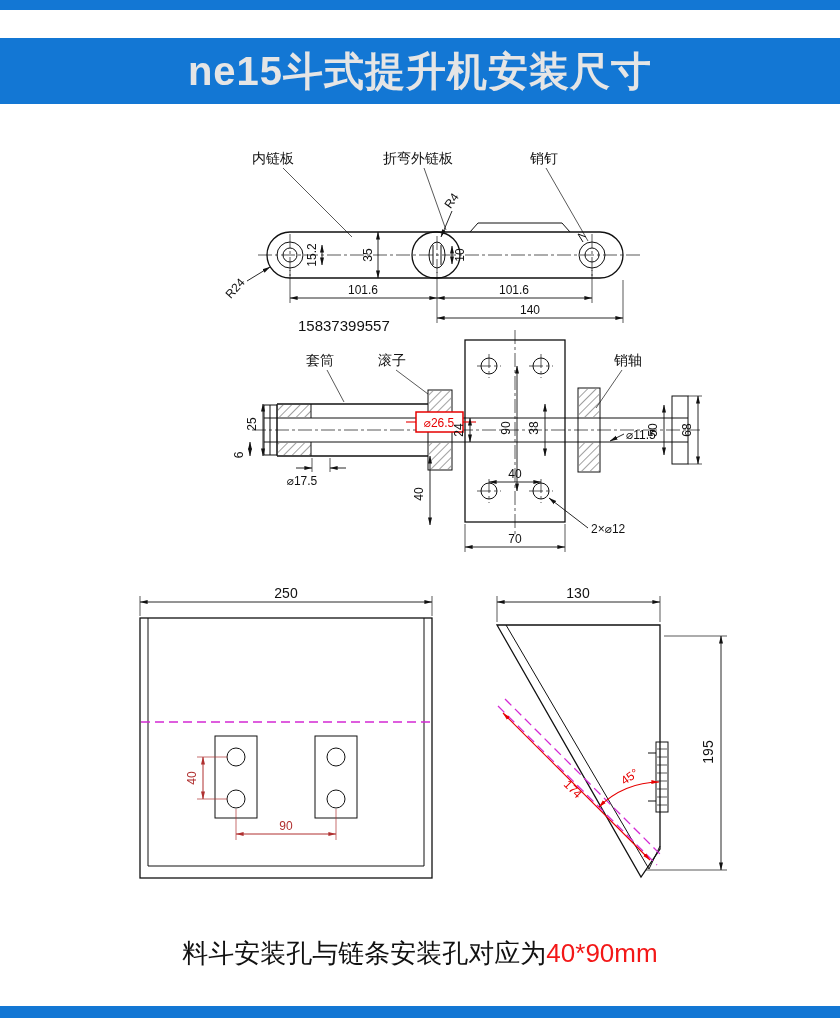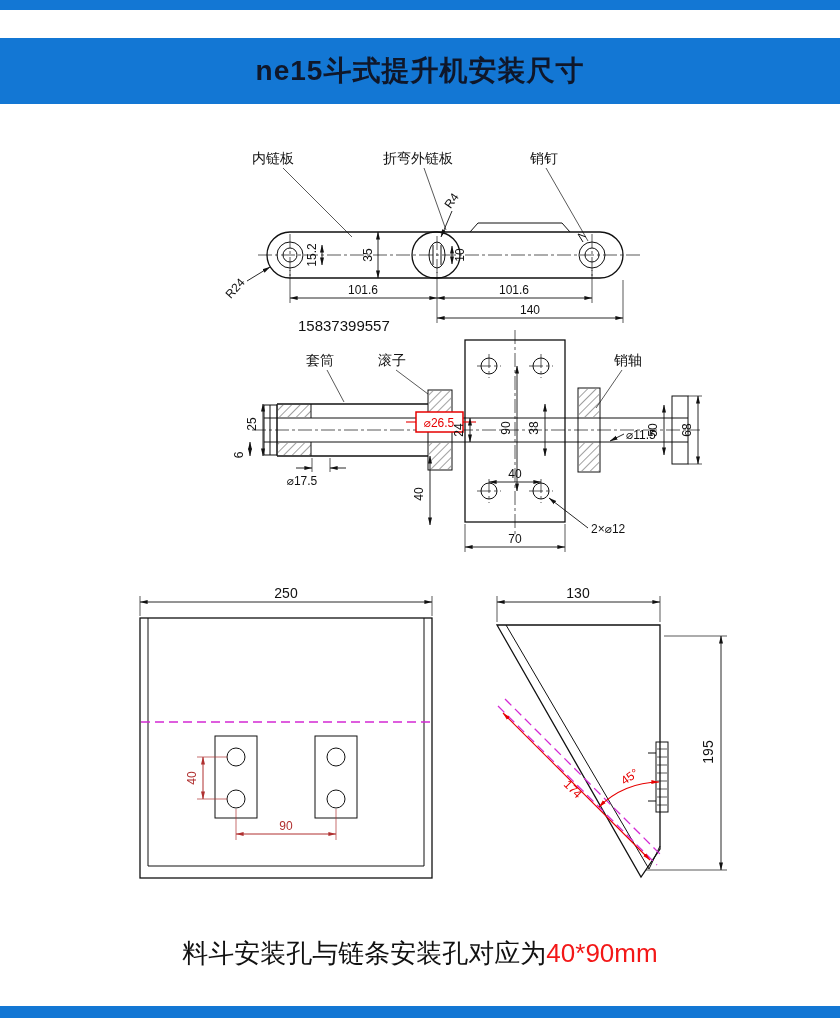--- a/index.html
+++ b/index.html
@@ -2,21 +2,21 @@
 <html><head>
 <meta charset="utf-8">
 <style>
   * { margin:0; padding:0; box-sizing:border-box; }
   html,body { width:840px; height:1018px; }
   body { position:relative; background:#ffffff; font-family:"Liberation Sans","DejaVu Sans",sans-serif; overflow:hidden; }
   .strip { position:absolute; left:0; width:840px; background:#1377d4; }
   .strip.top { top:0; height:10px; }
   .strip.bottom { bottom:0; height:12px; }
   .banner { position:absolute; top:38px; left:0; width:840px; height:66px; background:#1377d4; display:flex; align-items:center; justify-content:center; }
-  .banner span { color:#0f172a; font-size:28px; font-weight:bold; letter-spacing:1px; }
+  .banner span { color:#e5e5e5; font-size:40px; font-weight:bold; letter-spacing:1px; }
   svg.drawing { position:absolute; top:0; left:0; }
   .note { position:absolute; top:936px; left:0; width:840px; text-align:center; font-size:26px; color:#111; }
   .note .red { color:#f31818; }
   svg text { font-family:"Liberation Sans","DejaVu Sans",sans-serif; font-size:12px; fill:#111; }
   svg text.lbl { font-size:14px; }
   svg text.big { font-size:14px; }
   svg text.ph { font-size:15px; }
   svg text.red { fill:#e60000; }
   svg text.mar { fill:#b03030; }
   .ol  { stroke:#111; stroke-width:1.3; fill:none; }

